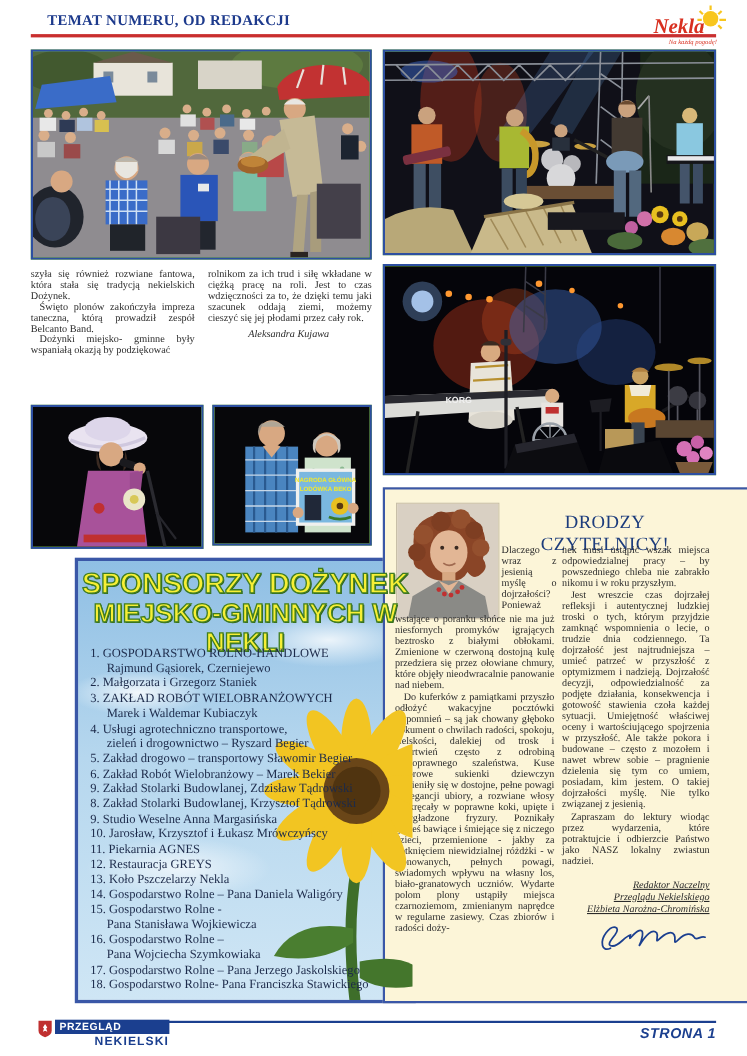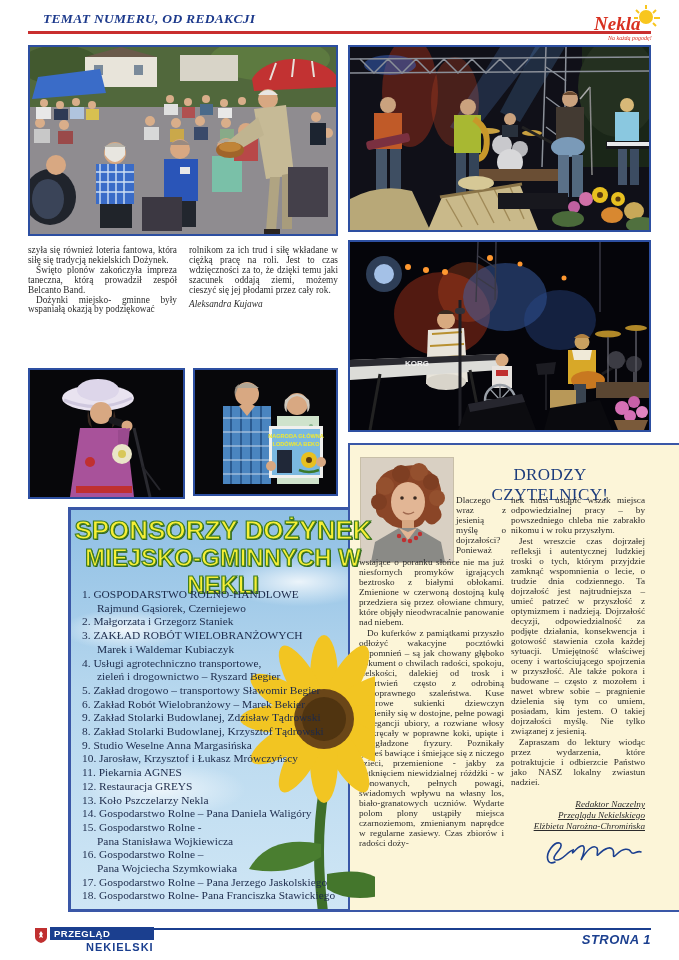--- a/index.html
+++ b/index.html
@@ -1,34 +1,34 @@
 <!DOCTYPE html>
 <html><head>
 <meta charset="utf-8">
 <style>
   html,body{margin:0;padding:0;background:#ffffff;}
   .page{position:relative;width:679px;height:960px;background:#ffffff;overflow:hidden;
         font-family:"Liberation Serif",serif;color:#2b2b2b;}
 
   
-  .hdr-title{position:absolute;left:43px;top:11px;font-size:13.5px;font-weight:bold;font-style:italic;
+  .hdr-title{position:absolute;left:43px;top:11px;font-size:13.5px;font-weight:bold;
              color:#1d3a8c;letter-spacing:.3px;}
   .hdr-rule{position:absolute;left:28px;top:31px;width:623px;height:3px;background:#c92f2f;}
   .nekla-logo{position:absolute;left:592px;top:4px;}
 
   
   .photo{position:absolute;border:2px solid #2d4fa1;box-sizing:border-box;background:#84cc16;}
   .photo svg{display:block;}
 
   
   .top-article{position:absolute;left:28px;top:246px;width:310px;display:flex;gap:12px;}
   .ta-col{width:149px;font-size:9.3px;line-height:9.9px;text-align:justify;}
   .ta-col p{margin:0;}
   .ta-col p + p{text-indent:8px;}
-  .ta-author{margin-top:4px;text-align:left;font-style:italic;padding-right:2px;}
+  .ta-author{margin-top:4px;text-align:center;font-style:italic;padding-right:2px;}
 
   
   .sponsors-box{position:absolute;left:28px;top:507px;width:310px;height:405px;box-sizing:border-box;
     border:3px solid #3a57a7;overflow:hidden;
     background:
       radial-gradient(ellipse 90px 30px at 18% 30%, rgba(255,255,255,.85), rgba(255,255,255,0) 70%),
       radial-gradient(ellipse 110px 35px at 75% 18%, rgba(255,255,255,.8), rgba(255,255,255,0) 70%),
       radial-gradient(ellipse 120px 40px at 30% 70%, rgba(255,255,255,.7), rgba(255,255,255,0) 70%),
       radial-gradient(ellipse 100px 30px at 85% 55%, rgba(255,255,255,.6), rgba(255,255,255,0) 70%),
       linear-gradient(180deg,#8fbfe4 0%,#b6d7ee 45%,#cfe6f5 100%); margin-left: 40px;}
@@ -259,21 +259,21 @@
         <ellipse cx="284" cy="164" rx="10" ry="9" fill="#c8a858"></ellipse>
         <ellipse cx="218" cy="172" rx="16" ry="8" fill="#4a6a3a"></ellipse>
         <ellipse cx="292" cy="178" rx="16" ry="8" fill="#50703e"></ellipse>
         <rect x="148" y="146" width="70" height="16" fill="#18181e"></rect>
       </g>
     </svg>
   </div>
 
   <div class="top-article">
     <div class="ta-col">
-      <p>szyła się również loteria fantowa, która siłę się tradycją nekielskich Dożynek.</p>
+      <p>szyła się również rozwiane fantowa, która stała się tradycją nekielskich Dożynek.</p>
       <p>Święto plonów zakończyła impreza taneczna, którą prowadził zespół Belcanto Band.</p>
       <p>Dożynki miejsko- gminne były wspaniałą okazją by podziękować</p>
     </div>
     <div class="ta-col">
       <p>rolnikom za ich trud i siłę wkładane w ciężką pracę na roli. Jest to czas wdzięczności za to, że dzięki temu jaki szacunek oddają ziemi, możemy cieszyć się jej płodami przez cały rok.</p>
       <div class="ta-author">Aleksandra Kujawa</div>
     </div>
   </div>
 
   <div class="photo" style="left:28px;top:368px;width:157px;height:131px;">

